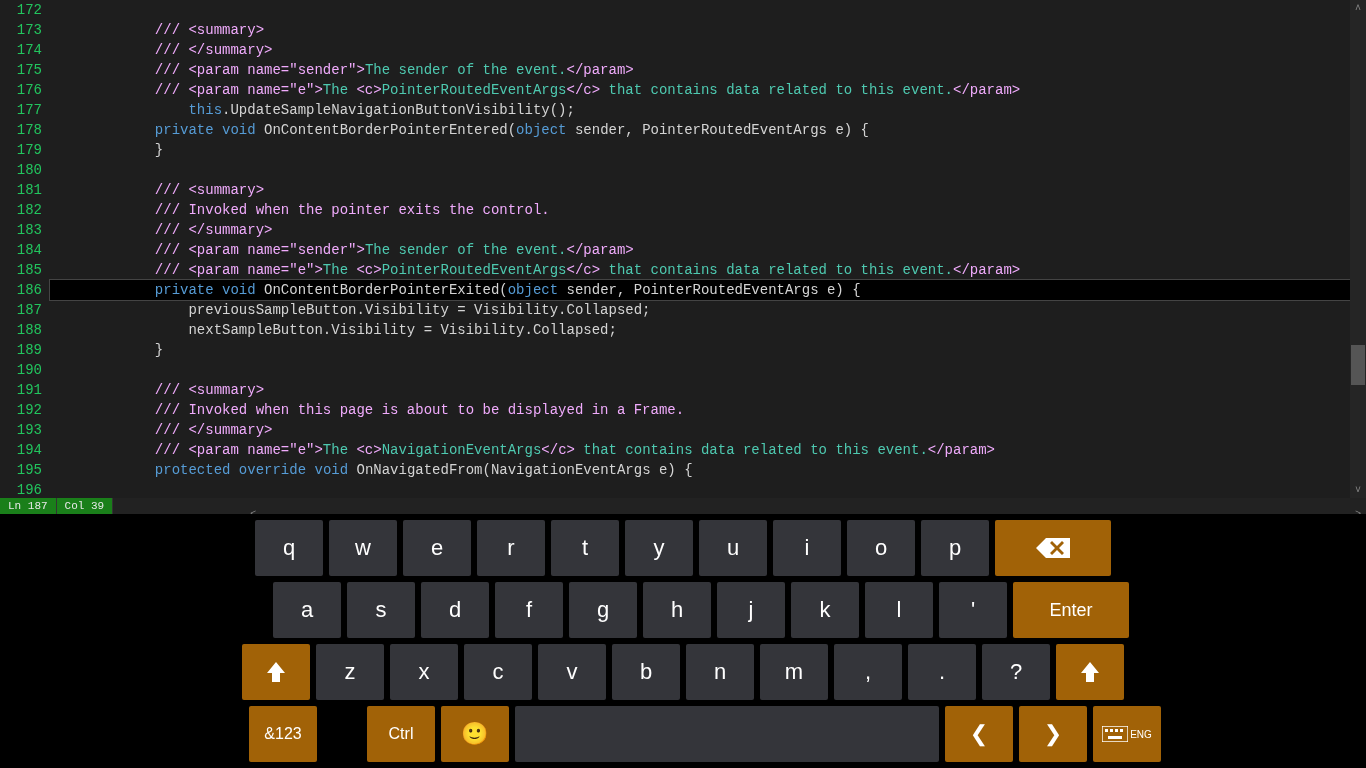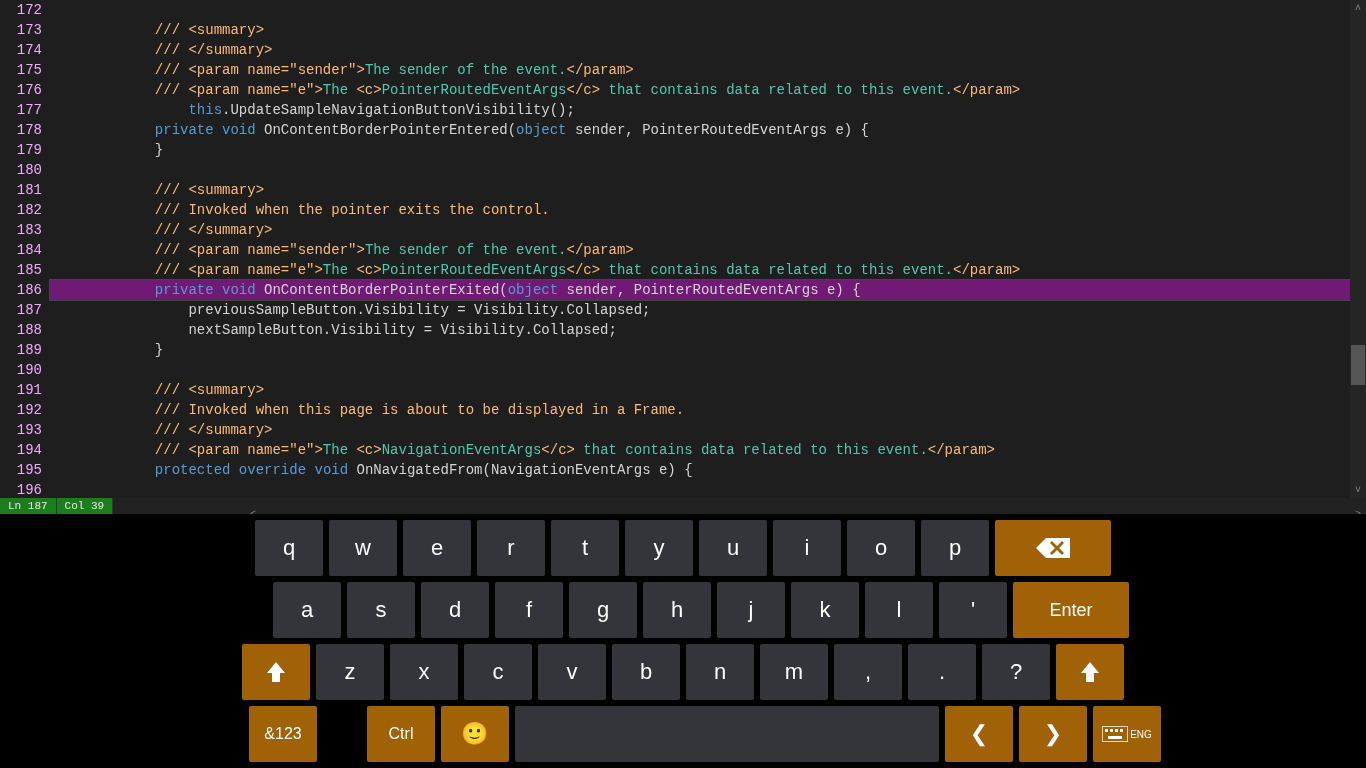--- a/index.html
+++ b/index.html
@@ -13,42 +13,42 @@
   }
   .editor {
     height: 498px;
     background: #1e1e1e;
     display: flex;
     position: relative;
   }
   .gutter {
     width: 50px;
     background: #1e1e1e;
-    color: #f0abfc;
+    color: #22c55e;
     font-size: 14px;
     text-align: right;
     padding-right: 8px;
     flex-shrink: 0;
   }
   .gutter-line { height: 20px; line-height: 20px; }
   .code {
     flex: 1;
     font-size: 14px;
   }
   .code-line {
     height: 20px;
     line-height: 20px;
     white-space: pre;
     padding-left: 4px;
   }
   .code-line.current {
-    background: #701a75;
+    background: #000000;
     outline: 1px solid #444;
   }
-  .t-comment { color: #fdba74; }
+  .t-comment { color: #f0abfc; }
   .t-keyword { color: #569cd6; }
   .t-type    { color: #4EC9B0; }
   .t-default { color: #d4d4d4; }
   .vscroll {
     position: absolute;
     right: 0; top: 0;
     width: 16px;
     height: 498px;
     background: #252525;
   }

